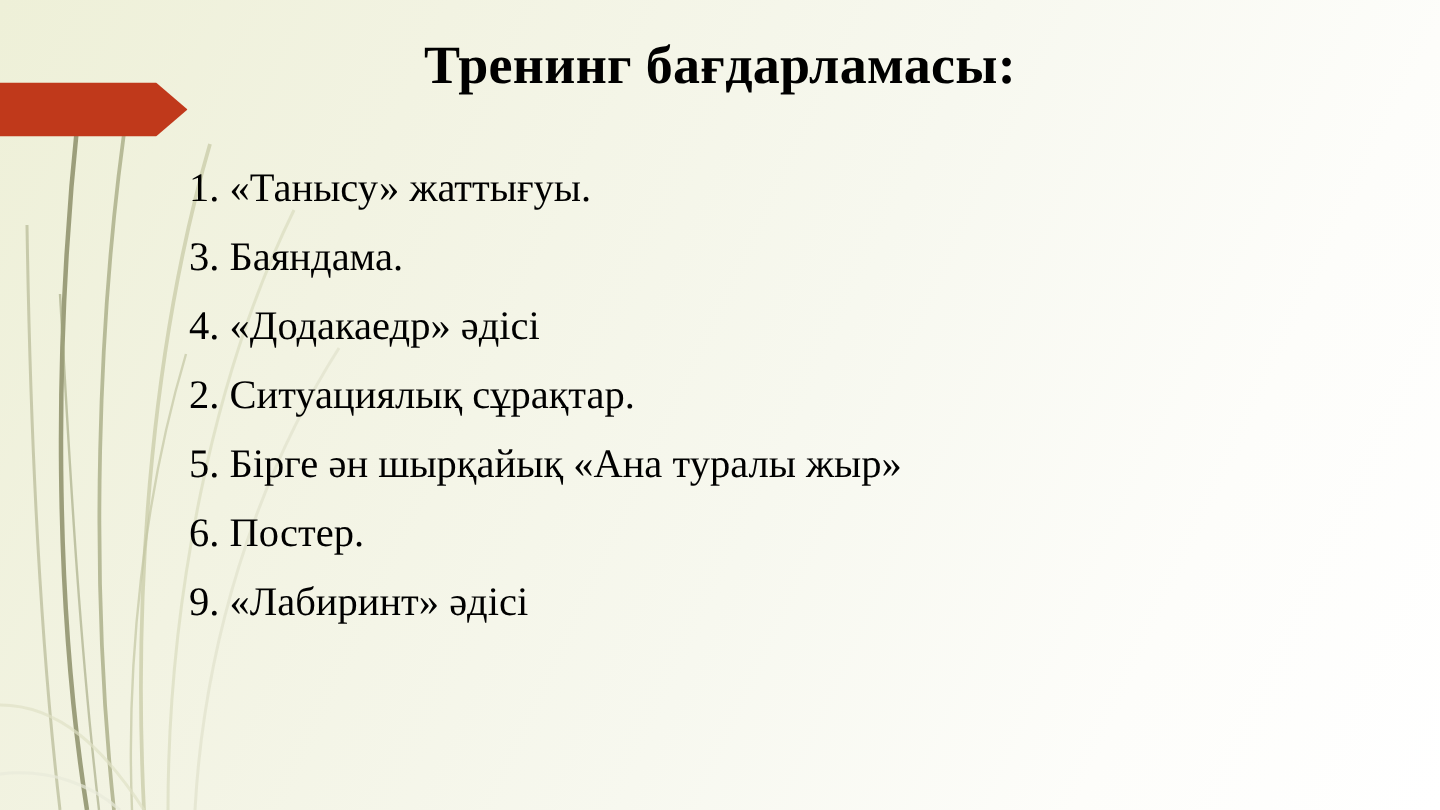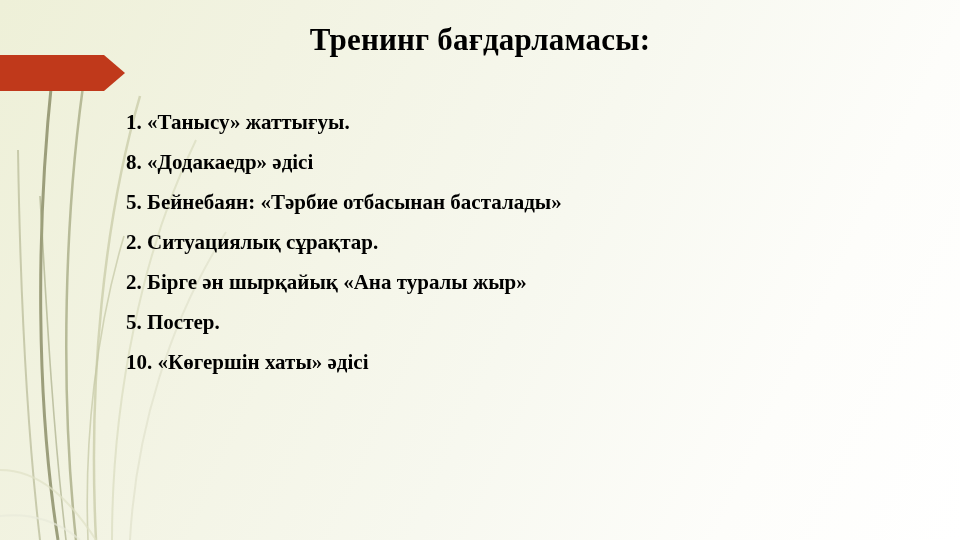--- a/index.html
+++ b/index.html
@@ -40,36 +40,36 @@
     height: 36px;
     pointer-events: none;
   }
 
   .title {
     position: absolute;
     top: 22px;
     left: 0;
     width: 960px;
     text-align: center;
-    font-size: 31px;
+    font-size: 36px;
     font-weight: bold;
     color: #000000;
     letter-spacing: 0.2px;
   }
 
   .list {
     position: absolute;
     left: 126px;
     top: 112px;
     width: 800px;
   }
 
   .list-item {
-    font-size: 21px;
-    font-weight: bold;
+    font-size: 27px;
+    font-weight: normal;
     color: #000000;
     line-height: 1.0;
     margin-bottom: 19px;
     white-space: nowrap;
   }
 </style>
 </head>
 <body>
 
 <div class="slide">
@@ -88,21 +88,21 @@
   </svg>
 
   <svg class="arrow-banner" viewBox="0 0 125 36" preserveAspectRatio="none">
     <polygon points="0,0 104,0 125,18 104,36 0,36" fill="#c0391b"></polygon>
   </svg>
 
   <div class="title">Тренинг бағдарламасы:</div>
 
   <div class="list">
     <div class="list-item">1. «Танысу» жаттығуы.</div>
-    <div class="list-item">8. «Додакаедр» әдісі</div>
-    <div class="list-item">5.  Бейнебаян: «Тәрбие отбасынан басталады»</div>
+    <div class="list-item">3. Баяндама.</div>
+    <div class="list-item">4. «Додакаедр» әдісі</div>
     <div class="list-item">2. Ситуациялық сұрақтар.</div>
-    <div class="list-item">2. Бірге ән шырқайық «Ана туралы жыр»</div>
-    <div class="list-item">5. Постер.</div>
-    <div class="list-item">10. «Көгершін хаты» әдісі</div>
+    <div class="list-item">5. Бірге ән шырқайық «Ана туралы жыр»</div>
+    <div class="list-item">6. Постер.</div>
+    <div class="list-item">9. «Лабиринт» әдісі</div>
   </div>
 
 </div>
 
 </body></html>

